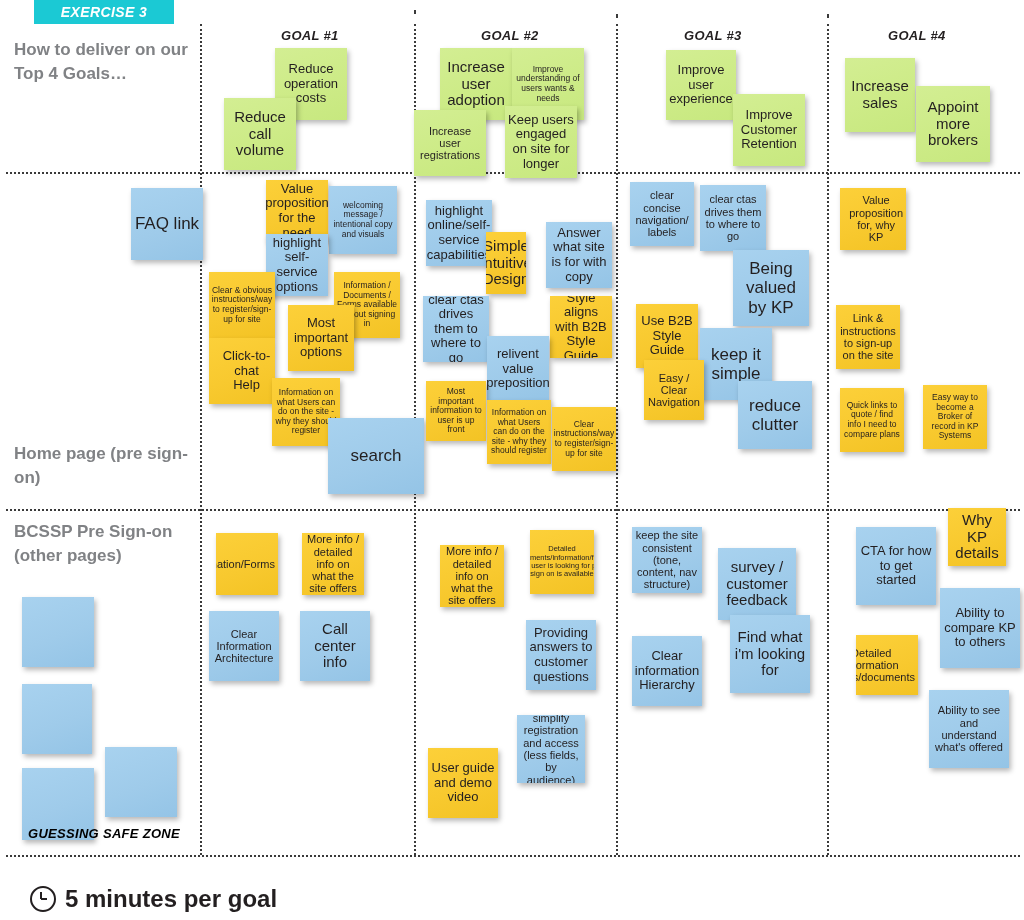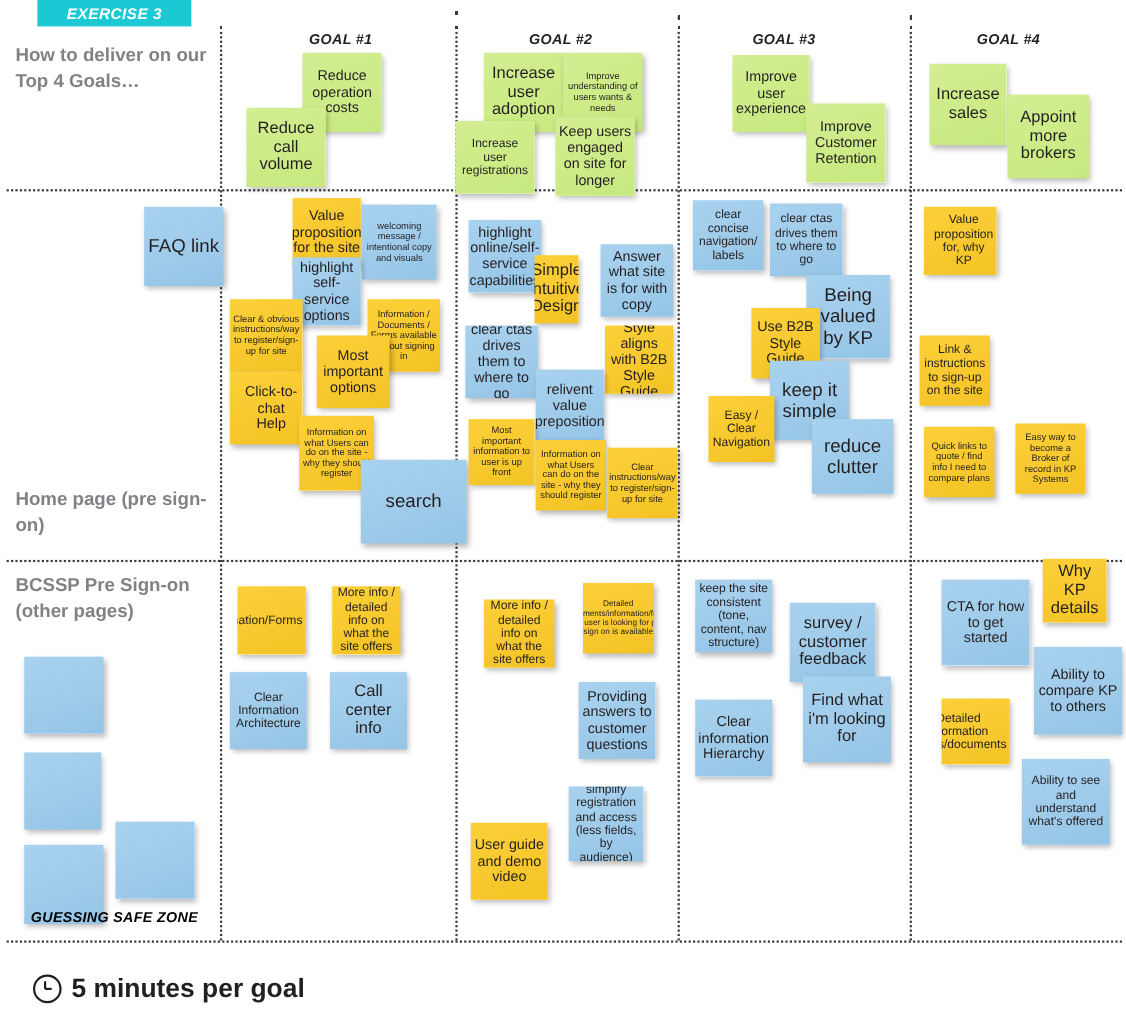--- a/index.html
+++ b/index.html
@@ -159,21 +159,21 @@
       <div class="note green fs-lg" style="left: 845px; top: 58px; width: 70px; height: 74px;">
         <span>Increase sales</span>
       </div>
       <div class="note green fs-lg" style="left: 916px; top: 86px; width: 74px; height: 76px;">
         <span>Appoint more brokers</span>
       </div>
       <div class="note blue fs-xl" style="left: 131px; top: 188px; width: 72px; height: 72px;">
         <span>FAQ link</span>
       </div>
       <div class="note yellow fs-md" style="left: 266px; top: 180px; width: 62px; height: 62px;">
-        <span>Value proposition for the site</span>
+        <span>Value proposition for the need</span>
       </div>
       <div class="note blue fs-xs" style="left: 329px; top: 186px; width: 68px; height: 68px;">
         <span>welcoming message / intentional copy and visuals</span>
       </div>
       <div class="note blue fs-md" style="left: 266px; top: 234px; width: 62px; height: 62px;">
         <span>highlight self-service options</span>
       </div>
       <div class="note yellow fs-xs" style="left: 209px; top: 272px; width: 66px; height: 66px;">
         <span>Clear  &amp; obvious instructions/way to register/sign-up for site</span>
       </div>
@@ -221,21 +221,21 @@
       </div>
       <div class="note blue fs-sm" style="left: 630px; top: 182px; width: 64px; height: 64px;">
         <span>clear concise navigation/ labels</span>
       </div>
       <div class="note blue fs-sm" style="left: 700px; top: 185px; width: 66px; height: 66px;">
         <span>clear ctas drives them to where to go</span>
       </div>
       <div class="note blue fs-xl" style="left: 733px; top: 250px; width: 76px; height: 76px;">
         <span>Being valued by KP</span>
       </div>
-      <div class="note yellow fs-md" style="left: 636px; top: 280px; width: 62px; height: 64px; margin-left: 47px;">
+      <div class="note yellow fs-md" style="left: 636px; top: 304px; width: 62px; height: 64px;">
         <span>Use B2B Style Guide</span>
       </div>
       <div class="note blue fs-xl" style="left: 700px; top: 328px; width: 72px; height: 72px;">
         <span>keep it simple</span>
       </div>
       <div class="note yellow fs-sm" style="left: 644px; top: 360px; width: 60px; height: 60px;">
         <span>Easy / Clear Navigation</span>
       </div>
       <div class="note blue fs-xl" style="left: 738px; top: 381px; width: 74px; height: 68px;">
         <span>reduce clutter</span>

